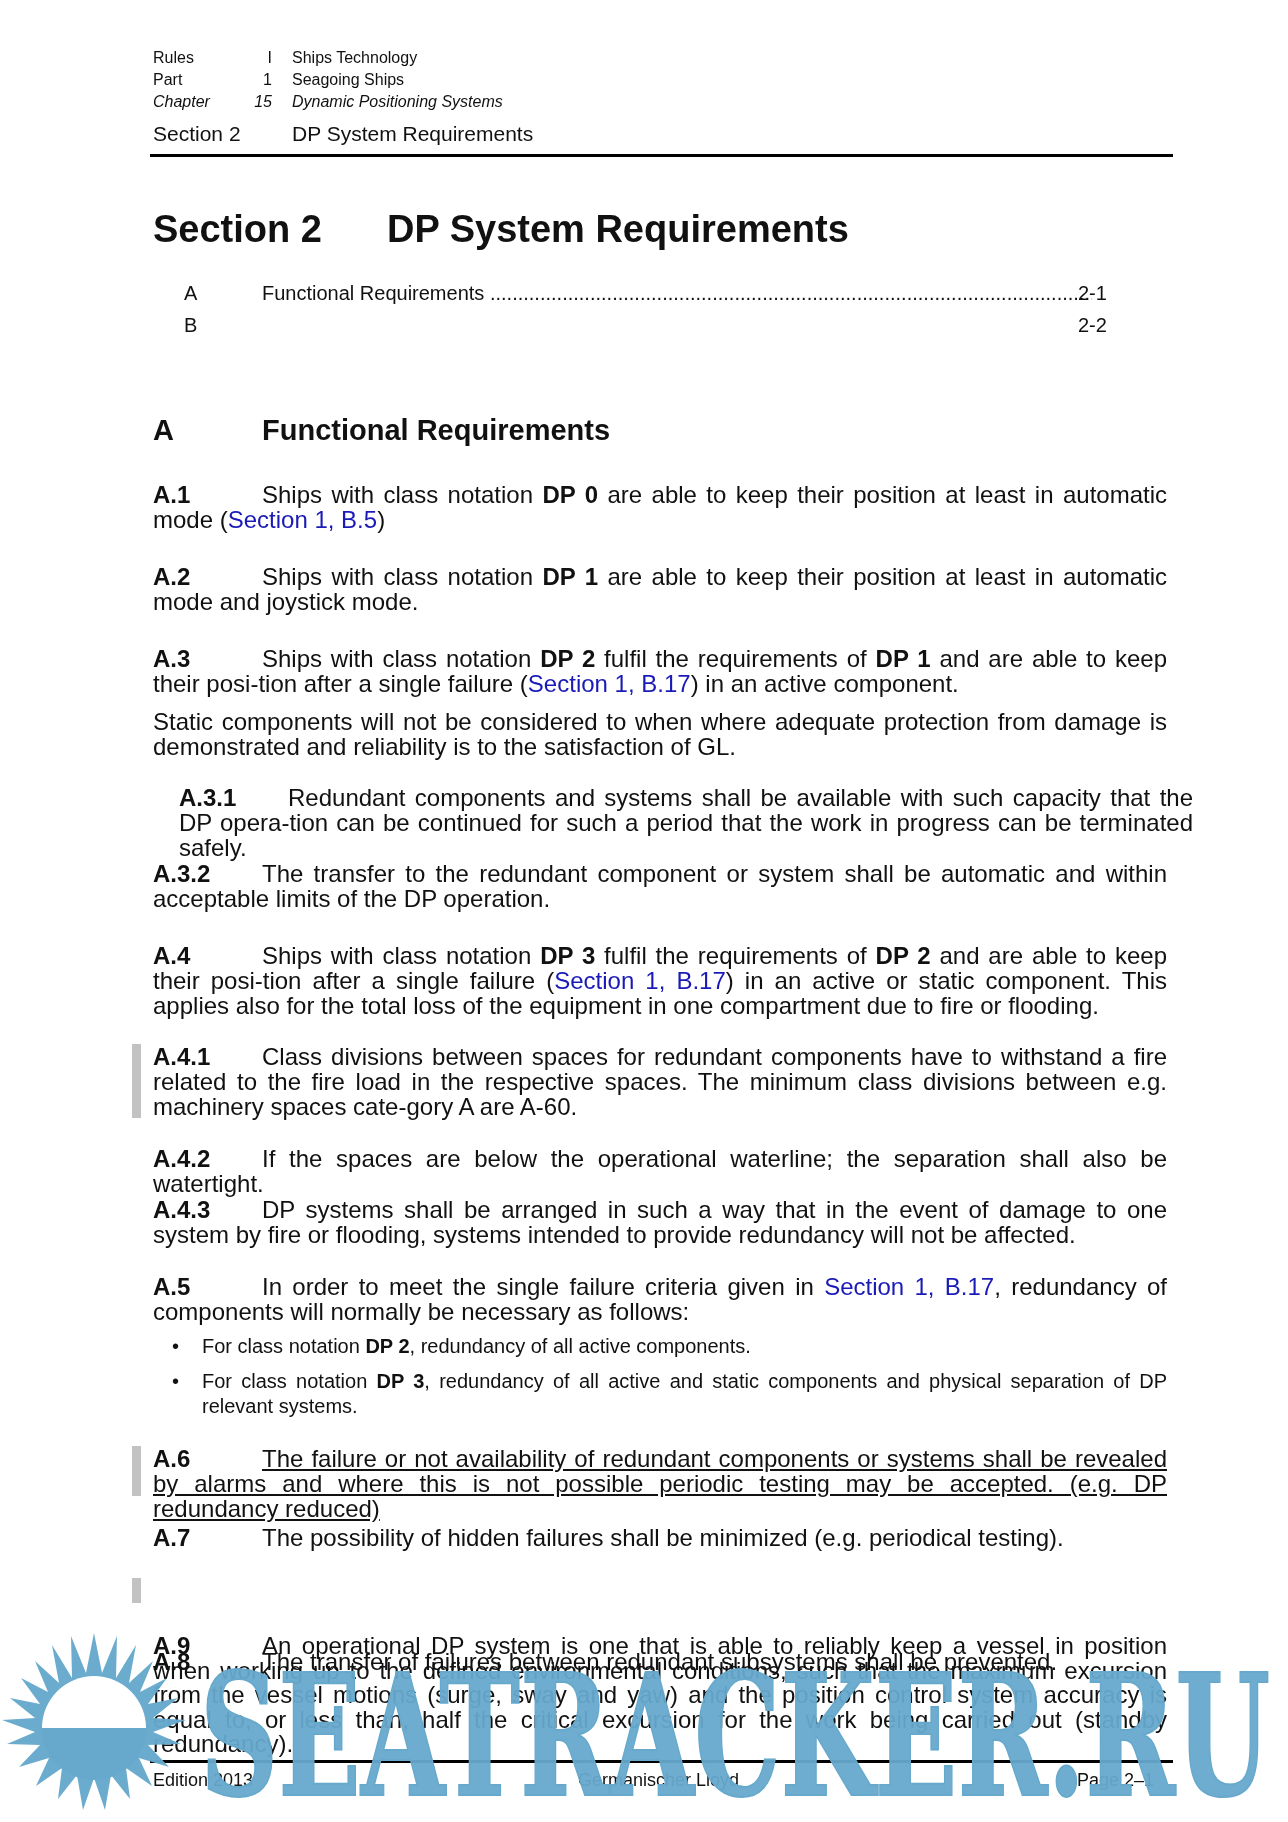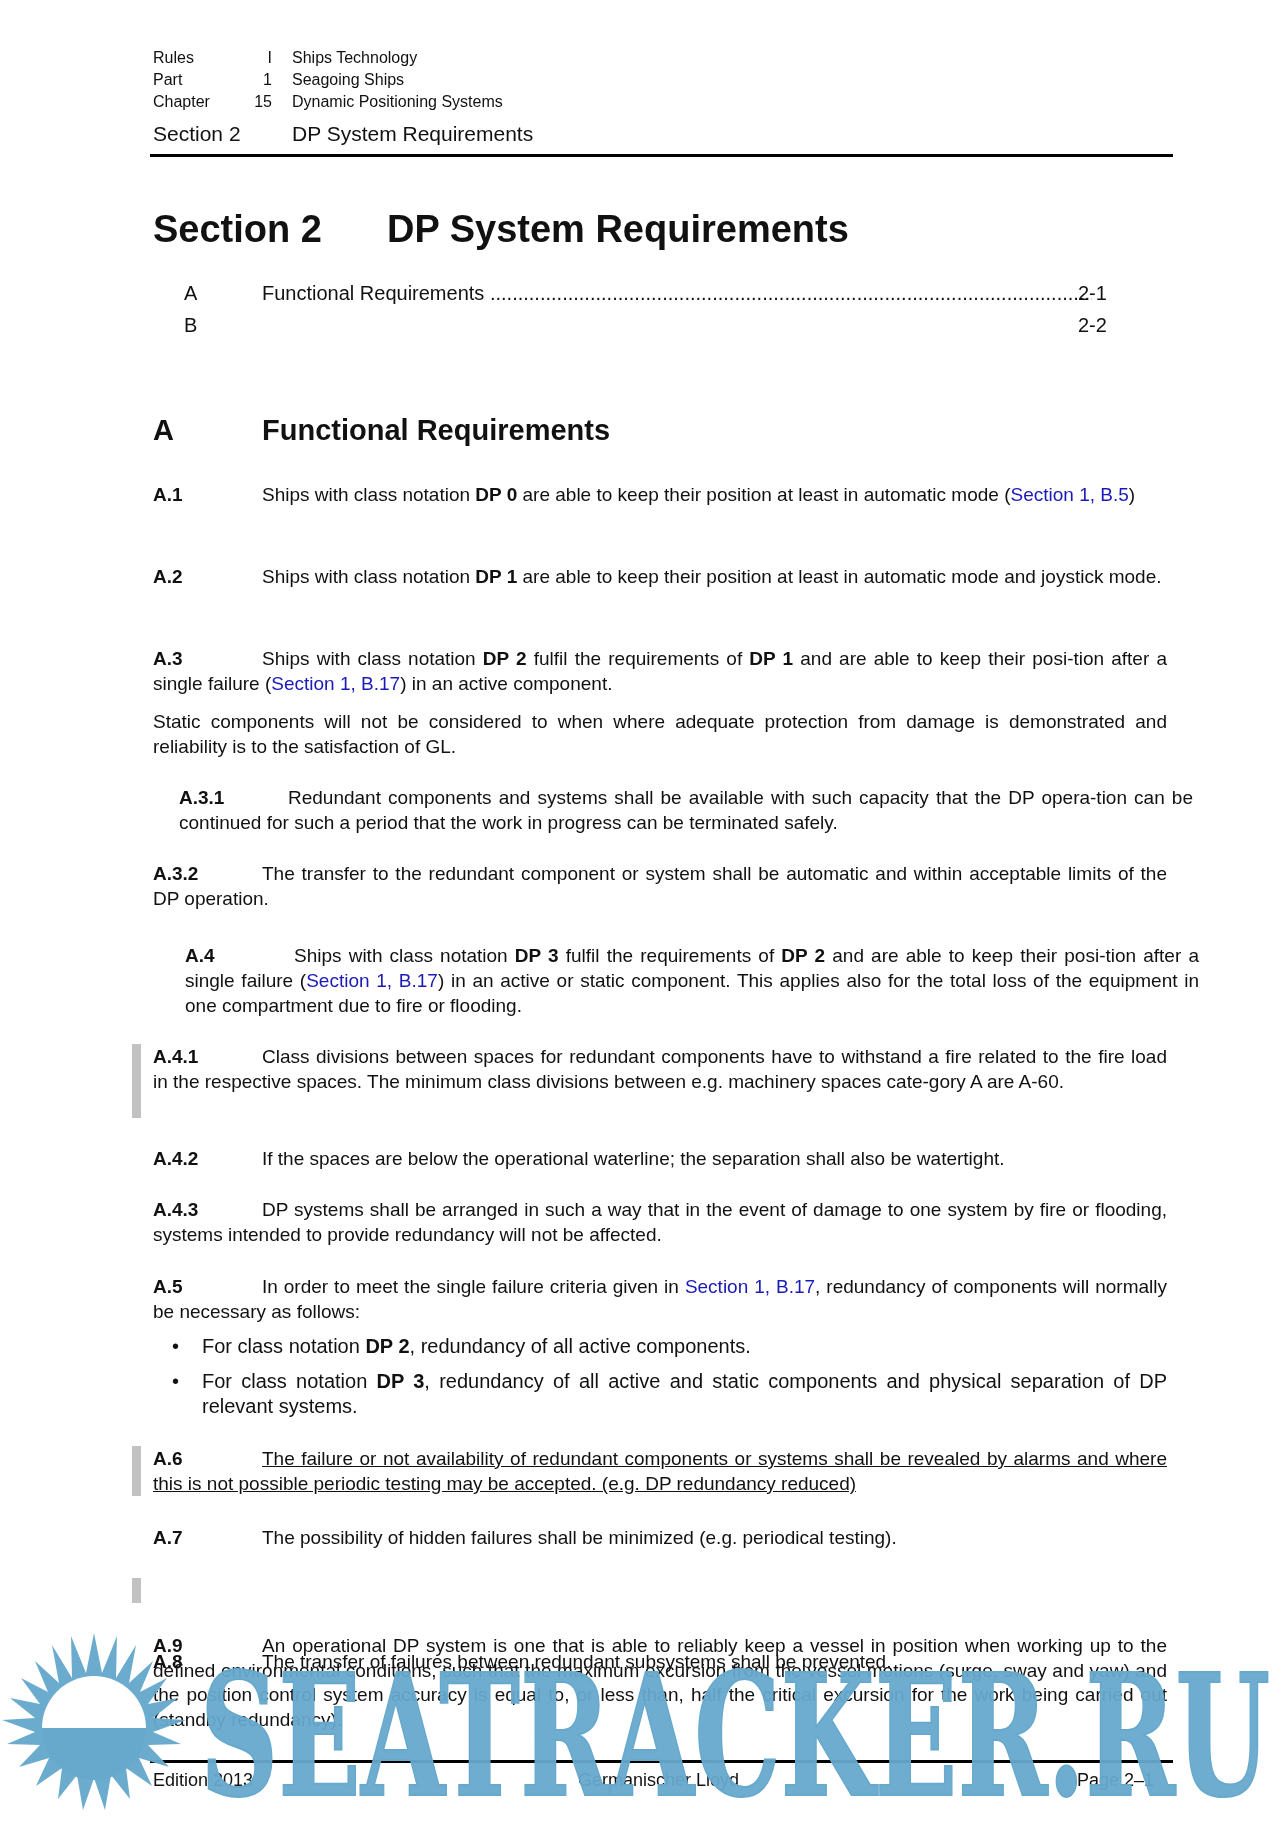--- a/index.html
+++ b/index.html
@@ -13,21 +13,21 @@
   .sec-hdr { font-size: 21px; }
   .rule { position: absolute; background: #000; }
   .title { font-size: 38px; font-weight: bold; white-space: nowrap; }
   .toc { font-size: 20px; line-height: 32px; }
   .toc .row { position: absolute; left: 0; width: 1300px; height: 32px; }
   .toc .lett { position: absolute; left: 184px; }
   .toc .lbl { position: absolute; left: 262px; width: 830px; overflow: hidden; white-space: nowrap; }
   .toc .lbl .dots::after { content: " ....................................................................................................................................................................................................................................."; }
   .toc .pg { position: absolute; left: 1078px; }
   .h2 { font-size: 29px; font-weight: bold; }
-  .para { position: absolute; left: 153px; width: 1014px; font-size: 19px; line-height: 25px;
+  .para { position: absolute; left: 153px; width: 1014px; font-size: 24px; line-height: 25px;
           text-align: justify; }
   .num { font-weight: bold; display: inline-block; }
   .link { color: #1a1ab8; }
   .bullets { position: absolute; left: 172px; width: 995px; font-size: 20px; line-height: 25px; }
   .bullet { position: relative; padding-left: 30px; text-align: justify; }
   .bullet .dot { position: absolute; left: 0; top: 0; }
   .bar { position: absolute; left: 132px; width: 9px; background: #c2c2c2; }
   .footer { font-size: 18px; }
   .wm { position: absolute; pointer-events: none; }
 </style>
@@ -38,21 +38,21 @@
   <div class="abs" style="top:47px;left:0;width:1288px;height:22px;">
     <span class="c1">Rules</span>
     <span class="c2">I</span>
     <span class="c3">Ships Technology</span>
   </div>
   <div class="abs" style="top:69px;left:0;width:1288px;height:22px;">
     <span class="c1">Part</span>
     <span class="c2">1</span>
     <span class="c3">Seagoing Ships</span>
   </div>
-  <div class="abs" style="top:91px;left:0;width:1062px;height:22px;">
+  <div class="abs" style="top:91px;left:0;width:1062px;height:22px;font-style:italic;">
     <span class="c1">Chapter</span>
     <span class="c2">15</span>
     <span class="c3">Dynamic Positioning Systems</span>
   </div>
   <div class="abs sec-hdr" style="top:123px;left:153px;">Section 2</div>
   <div class="abs sec-hdr" style="top:123px;left:292px;white-space:nowrap;">DP System Requirements</div>
 </div>
 <div class="rule" style="left:150px;top:154px;width:1023px;height:3px;"></div>
 
 <div class="abs title" style="top:208px;left:153px;">Section 2</div>
@@ -87,21 +87,21 @@
 <div class="para" style="top:709px;">Static components will not be considered to when where adequate protection from damage is demonstrated and reliability is to the satisfaction of GL.</div>
 
 <div class="para" style="top:785px;margin-left:26px;">
   <span class="num" style="width:109px;">A.3.1</span><span>Redundant components and systems shall be available with such capacity that the DP opera-tion can be continued for such a period that the work in progress can be terminated safely.</span>
 </div>
 
 <div class="para" style="top:861px;">
   <span class="num" style="width:109px;">A.3.2</span><span>The transfer to the redundant component or system shall be automatic and within acceptable limits of the DP operation.</span>
 </div>
 
-<div class="para" style="top:943px;margin-left:32px;">
+<div class="para" style="top:943px;">
   <span class="num" style="width:109px;">A.4</span><span>Ships with class notation </span><b>DP 3</b><span> fulfil the requirements of </span><b>DP 2</b><span> and are able to keep their posi-tion after a single failure (</span><span class="link">Section 1, B.17</span><span>) in an active or static component. This applies also for the total loss of the equipment in one compartment due to fire or flooding.</span>
 </div>
 
 <div class="bar" style="top:1044px;height:74px;"></div>
 <div class="para" style="top:1044px;">
   <span class="num" style="width:109px;">A.4.1</span><span>Class divisions between spaces for redundant components have to withstand a fire related to the fire load in the respective spaces. The minimum class divisions between e.g. machinery spaces cate-gory A are A-60.</span>
 </div>
 
 <div class="para" style="top:1146px;">
   <span class="num" style="width:109px;">A.4.2</span><span>If the spaces are below the operational waterline; the separation shall also be watertight.</span>

